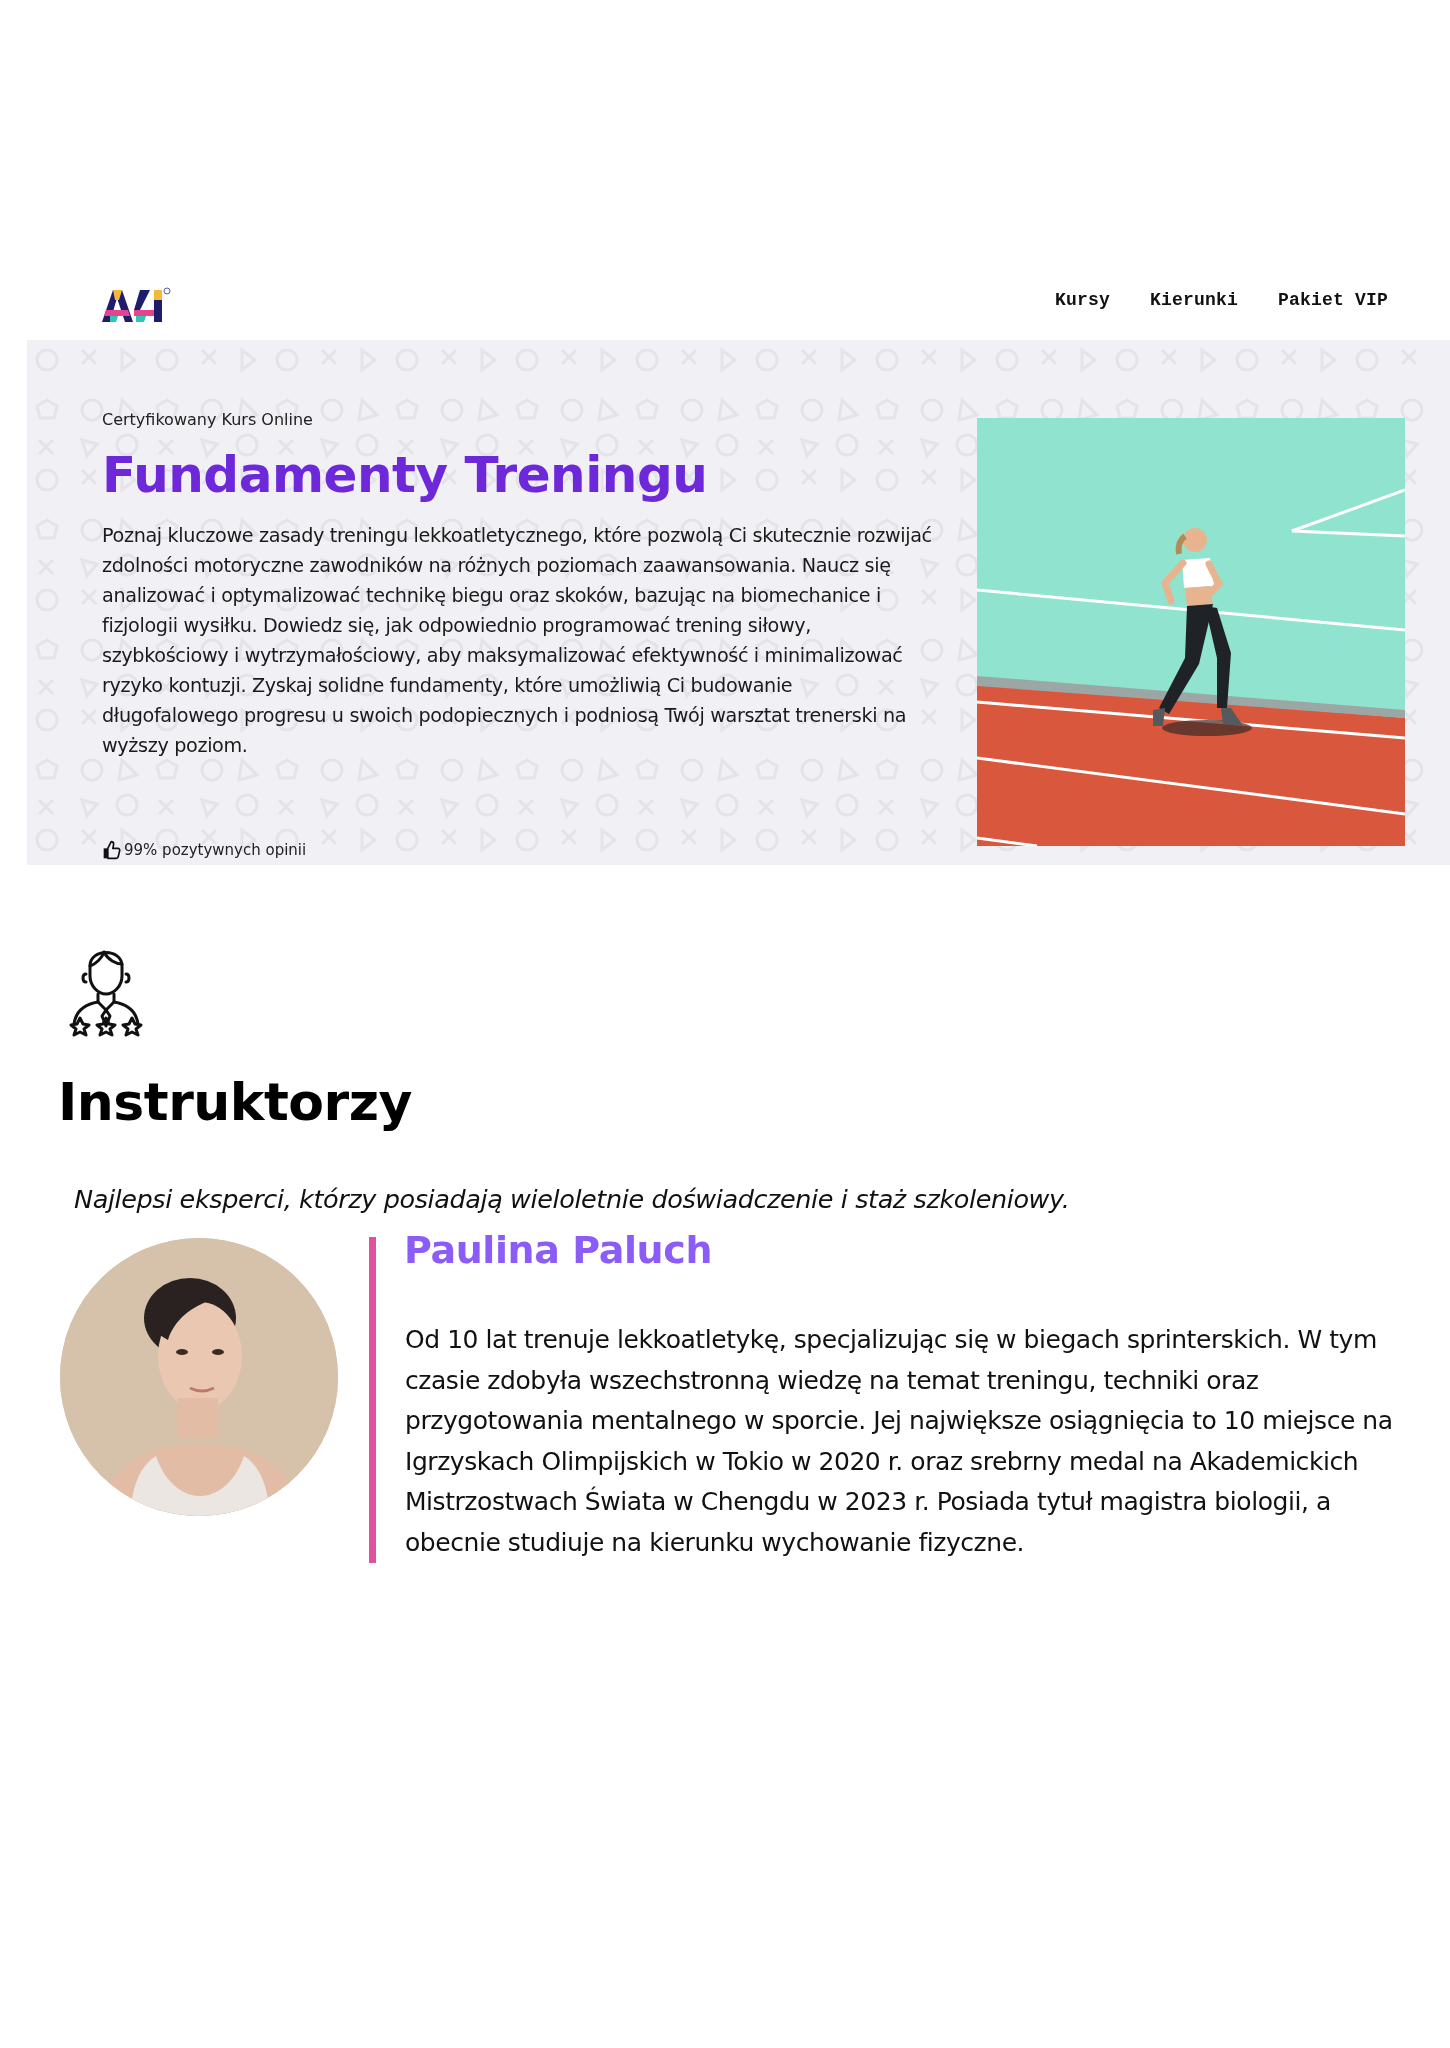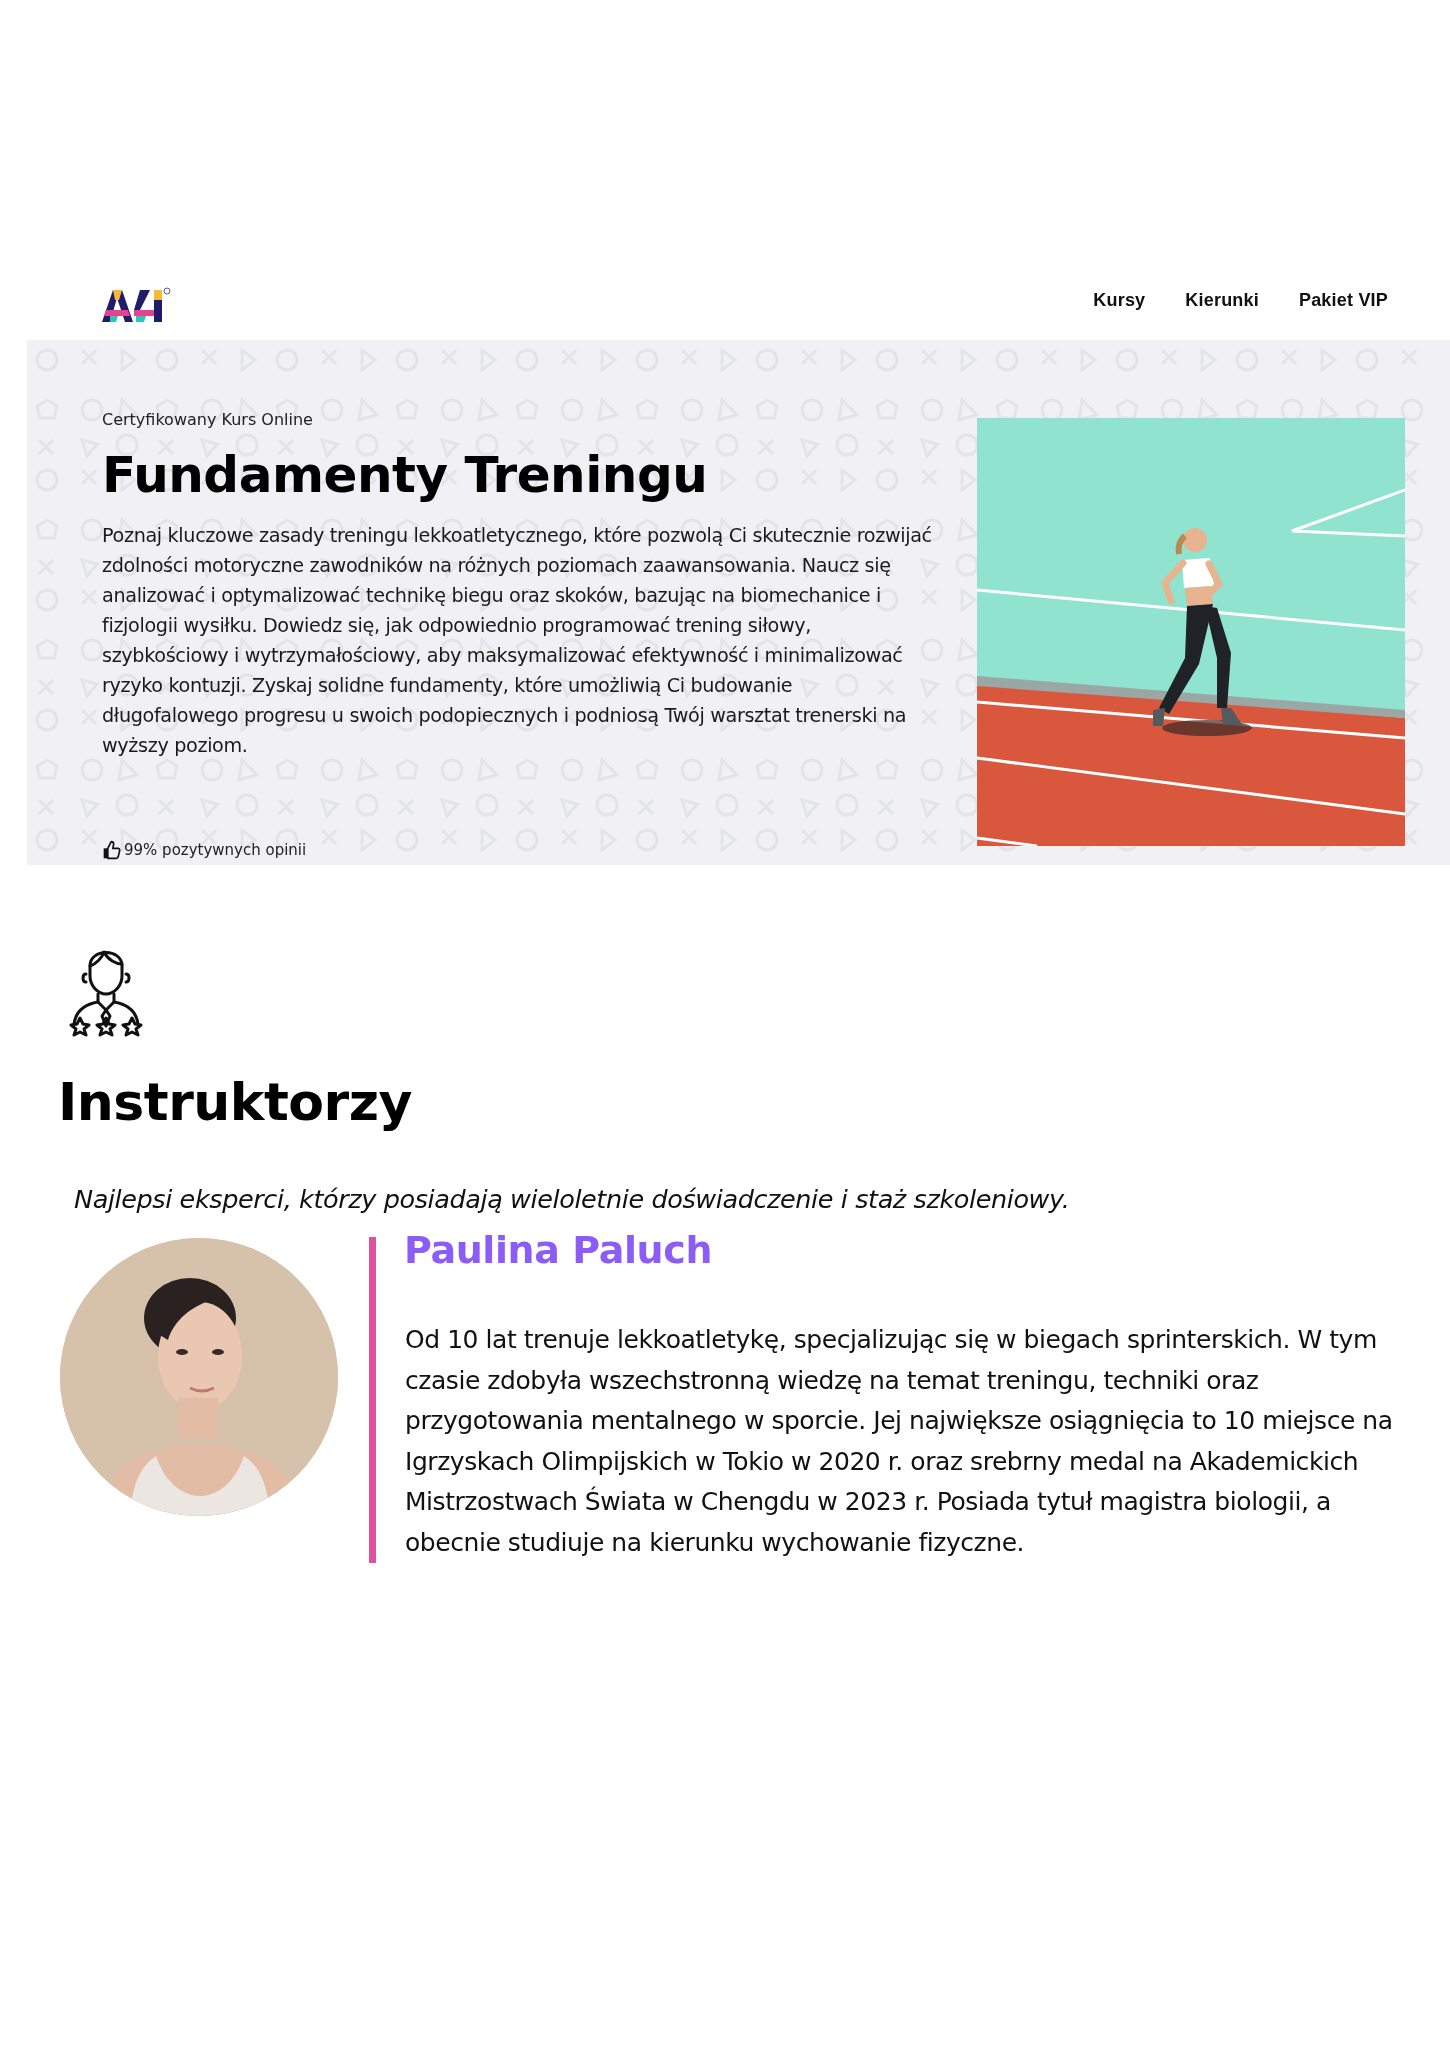--- a/index.html
+++ b/index.html
@@ -1,24 +1,24 @@
 <!DOCTYPE html>
 <html><head>
 <meta charset="utf-8">
 <style>
   html,body{margin:0;padding:0;background:#fff;}
   body{width:1450px;height:2048px;position:relative;overflow:hidden;font-family:"Liberation Sans","DejaVu Sans",sans-serif;color:#111;}
   .logo{position:absolute;left:100px;top:286px;width:72px;height:40px;}
   .nav{position:absolute;top:290px;right:62px;display:flex;gap:0;}
-  .nav a{font-family:Liberation Sans, sans-serif;font-weight:bold;font-size:18px;color:#111;text-decoration:none;margin-left:40px;letter-spacing:0.2px;}
+  .nav a{font-family:Liberation Mono, monospace;font-weight:bold;font-size:18px;color:#111;text-decoration:none;margin-left:40px;letter-spacing:0.2px;}
   .hero{position:absolute;left:27px;top:340px;width:1396px;height:525px;background-color:#f1f1f5;overflow:hidden;padding-left:36px;}
   .hero .pattern{position:absolute;inset:0;opacity:1;}
   .hero-content{position:absolute;left:75px;top:70px;width:830px;}
   .eyebrow{font-family:"DejaVu Sans",sans-serif;font-size:16px;color:#222;margin:0 0 20px 0;}
-  .title{font-family:"DejaVu Sans",sans-serif;font-weight:bold;font-size:50px;line-height:52px;margin:0 0 20px 0;color:#000000;letter-spacing:-0.5px;}
+  .title{font-family:"DejaVu Sans",sans-serif;font-weight:bold;font-size:50px;line-height:52px;margin:0 0 20px 0;color:#6d28d9;letter-spacing:-0.5px;}
   .desc{font-family:"DejaVu Sans",sans-serif;font-size:19.2px;line-height:30px;color:#1a1a1a;margin:0;letter-spacing:-0.35px;}
   .rating{position:absolute;left:75px;top:500px;display:flex;align-items:center;gap:2px;font-family:"DejaVu Sans",sans-serif;font-size:15px;color:#222;}
   .hero-img{position:absolute;left:950px;top:78px;width:428px;height:428px;overflow:hidden;}
   .instr-icon{position:absolute;left:66px;top:936px;width:80px;height:104px;}
   .section-title{position:absolute;left:58px;top:1072px;font-family:"DejaVu Sans",sans-serif;font-weight:bold;font-size:52px;color:#000;margin:0;letter-spacing:-0.5px;text-align:center;}
   .section-sub{position:absolute;left:58px;top:1168px;font-family:"DejaVu Sans",sans-serif;font-style:italic;font-size:25.5px;color:#111;margin:16px;letter-spacing:-0.4px;}
   .avatar{position:absolute;left:60px;top:1238px;width:278px;height:278px;border-radius:50%;overflow:hidden;background:#d8c4ae;}
   .accent-bar{position:absolute;left:369px;top:1237px;width:7px;height:326px;background:#e0519f;}
   .inst-name{position:absolute;left:404px;top:1228px;font-family:"DejaVu Sans",sans-serif;font-weight:bold;font-size:38px;color:#8b5cf6;margin:0;letter-spacing:-0.4px;}
   .inst-bio{position:absolute;left:405px;top:1320px;width:1010px;font-family:"DejaVu Sans",sans-serif;font-size:25px;line-height:40.5px;color:#111;margin:0;letter-spacing:-0.45px;}

